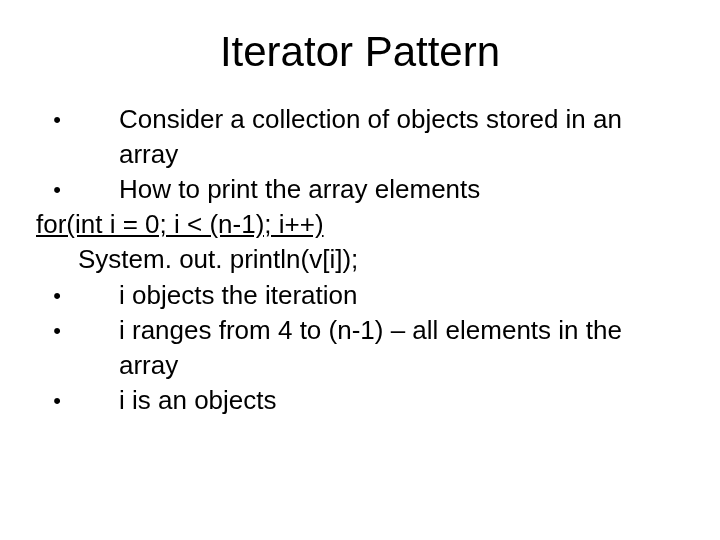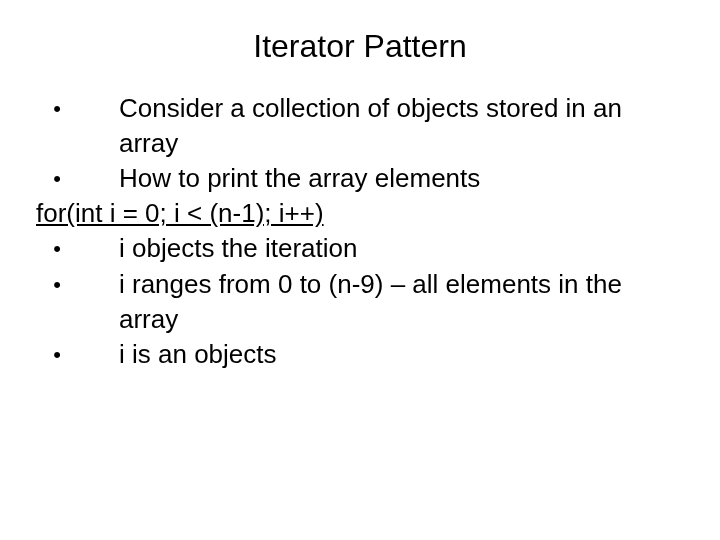--- a/index.html
+++ b/index.html
@@ -10,21 +10,21 @@
     body {
       width: 720px;
       height: 540px;
       background: #fff;
       font-family: Arial, Helvetica, sans-serif;
       color: #000;
       padding: 28px 36px;
     }
     .title {
       text-align: center;
-      font-size: 32px;
+      font-size: 42px;
       font-weight: 400;
       margin-bottom: 26px;
     }
     .body {
       font-size: 26px;
       line-height: 1.35;
     }
     .bullet-row {
       display: flex;
       align-items: flex-start;
@@ -61,29 +61,30 @@
     <div class="bullet-text">Consider a collection of objects stored in an array</div>
   </div>
 
   <div class="bullet-row">
     <div class="bullet-marker">•</div>
     <div class="bullet-text">How to print the array elements</div>
   </div>
 
   <div class="plain-row">for(int i = 0; i &lt; (n-1); i++)</div>
 
+  <div class="indent-row">System. out. println(v[i]);</div>
 
   <div class="bullet-row">
     <div class="bullet-marker">•</div>
     <div class="bullet-text">i objects the iteration</div>
   </div>
 
   <div class="bullet-row">
     <div class="bullet-marker">•</div>
-    <div class="bullet-text">i ranges from 0 to (n-9) – all elements in the array</div>
+    <div class="bullet-text">i ranges from 4 to (n-1) – all elements in the array</div>
   </div>
 
   <div class="bullet-row">
     <div class="bullet-marker">•</div>
     <div class="bullet-text">i is an objects</div>
   </div>
 
 </div>
 
 </body></html>

